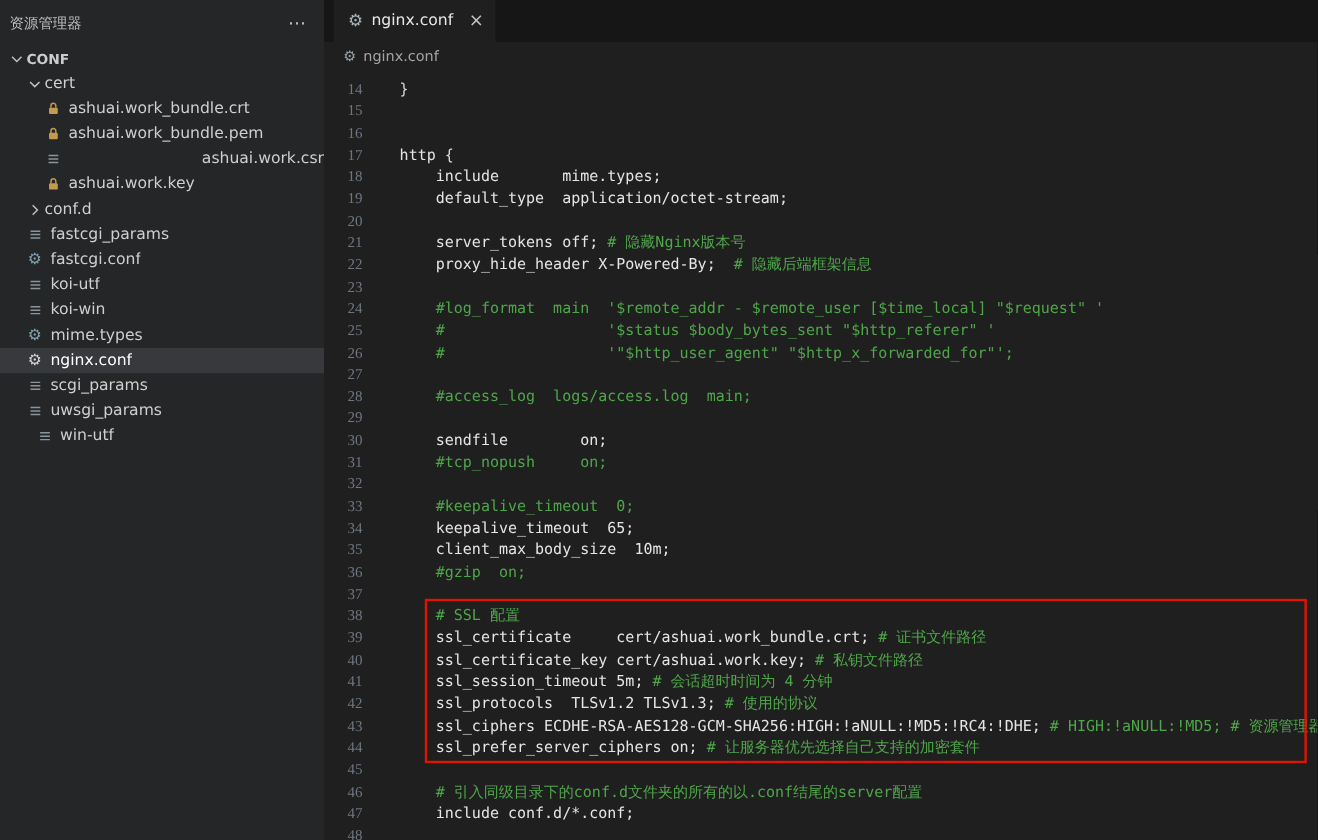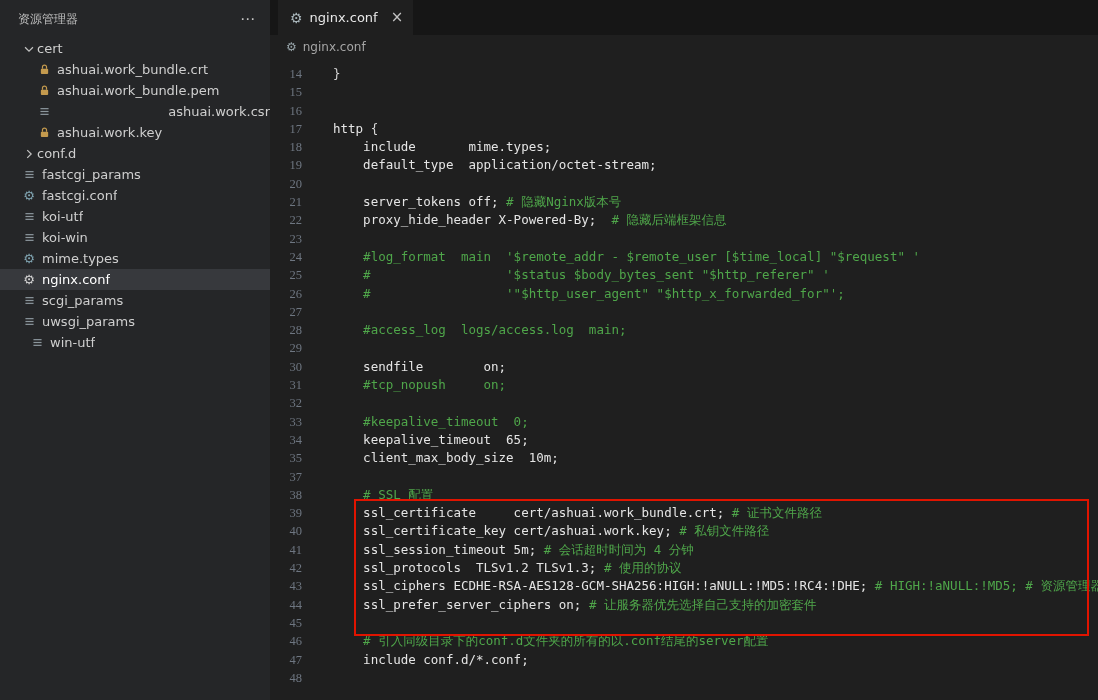--- a/index.html
+++ b/index.html
@@ -9,21 +9,21 @@
     font-family:"DejaVu Sans","Liberation Sans",sans-serif;
     background:#1f1f1f; position:relative;
   }
   
   .sidebar {
     width:270px; flex:none; background:#252a2e; background:#252628;
     color:#cccccc; display:flex; flex-direction:column; overflow:hidden;
   }
   .sidebar-header {
     height:38px; display:flex; align-items:center; justify-content:space-between;
-    padding:0 14px 0 18px; font-size:12px; color:#bdbdbd;
+    padding:0 14px 0 8px; font-size:12px; color:#bdbdbd;
   }
   .sidebar-header .more { font-size:15px; color:#c5c5c5; cursor:pointer; letter-spacing:1px; }
   .tree { flex:1; overflow:hidden; font-size:13px; }
   .tree-row {
     height:21px; display:flex; align-items:center; white-space:nowrap;
     color:#cfcfcf; cursor:pointer;
   }
   .tree-row.selected { background:#37393d; color:#ffffff; }
   .tree-row.root-row { font-weight:bold; font-size:11.5px; color:#cccccc; }
   .twisty { width:16px; height:16px; flex:none; display:inline-flex; align-items:center; justify-content:center; }
@@ -69,20 +69,28 @@
 <body>
 
 <div class="app">
 
   <aside class="sidebar">
     <div class="sidebar-header">
       <span>资源管理器</span>
       <span class="more">⋯</span>
     </div>
     <div class="tree">
+        <div class="tree-row root-row" style="padding-left: 6px;">
+          <span class="twisty">
+            <svg width="14" height="14" viewBox="0 0 16 16">
+              <path d="M3.5 6l4.5 4.5L12.5 6" fill="none" stroke="#c2c2c2" stroke-width="1.4"></path>
+            </svg>
+          </span>
+          <span class="tree-label">CONF</span>
+        </div>
         <div class="tree-row" style="padding-left: 21px;">
           <span class="twisty">
             <svg width="14" height="14" viewBox="0 0 16 16">
               <path d="M3.5 6l4.5 4.5L12.5 6" fill="none" stroke="#c2c2c2" stroke-width="1.4"></path>
             </svg>
           </span>
           <span class="tree-label">cert</span>
         </div>
         <div class="tree-row" style="padding-left: 36px;">
           <span class="tree-icon">
@@ -320,20 +328,24 @@
           </div>
           <div class="code-line">
             <span class="gutter">34</span>
             <span class="code"><span class="tok-c">    keepalive_timeout  65;</span></span>
           </div>
           <div class="code-line">
             <span class="gutter">35</span>
             <span class="code"><span class="tok-c">    client_max_body_size  10m;</span></span>
           </div>
           <div class="code-line">
+            <span class="gutter">36</span>
+            <span class="code"><span class="tok-m">    #gzip  on;</span></span>
+          </div>
+          <div class="code-line">
             <span class="gutter">37</span>
             <span class="code"></span>
           </div>
           <div class="code-line">
             <span class="gutter">38</span>
             <span class="code"><span class="tok-m">    # SSL 配置</span></span>
           </div>
           <div class="code-line">
             <span class="gutter">39</span>
             <span class="code"><span class="tok-c">    ssl_certificate     cert/ashuai.work_bundle.crt; </span><span class="tok-m"># 证书文件路径</span></span>

